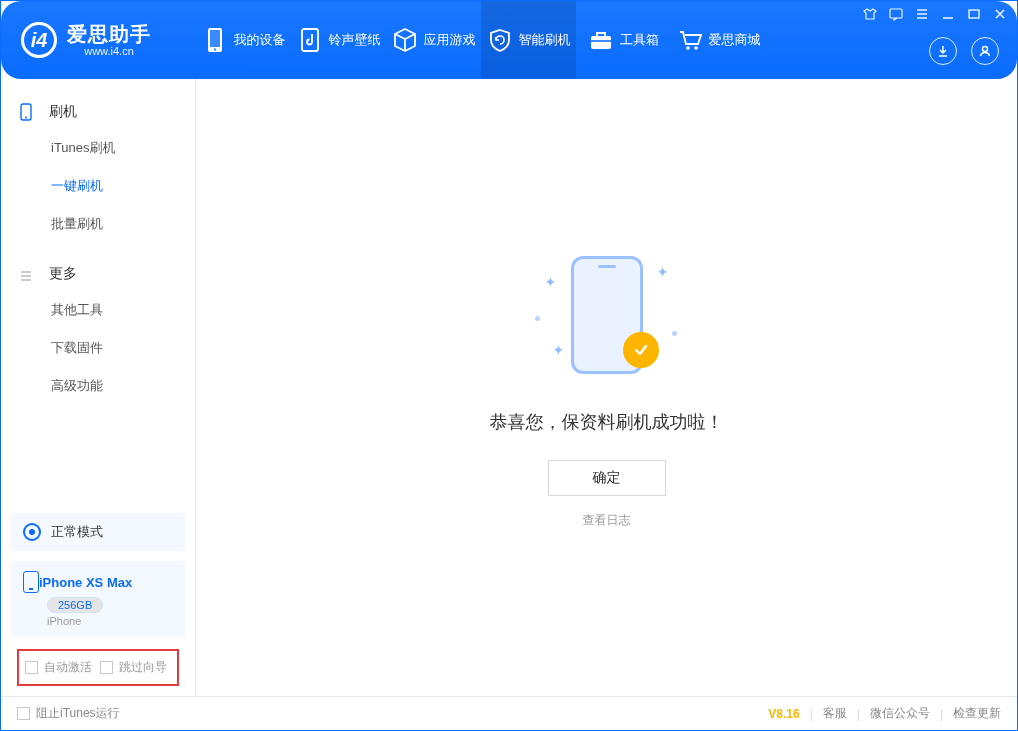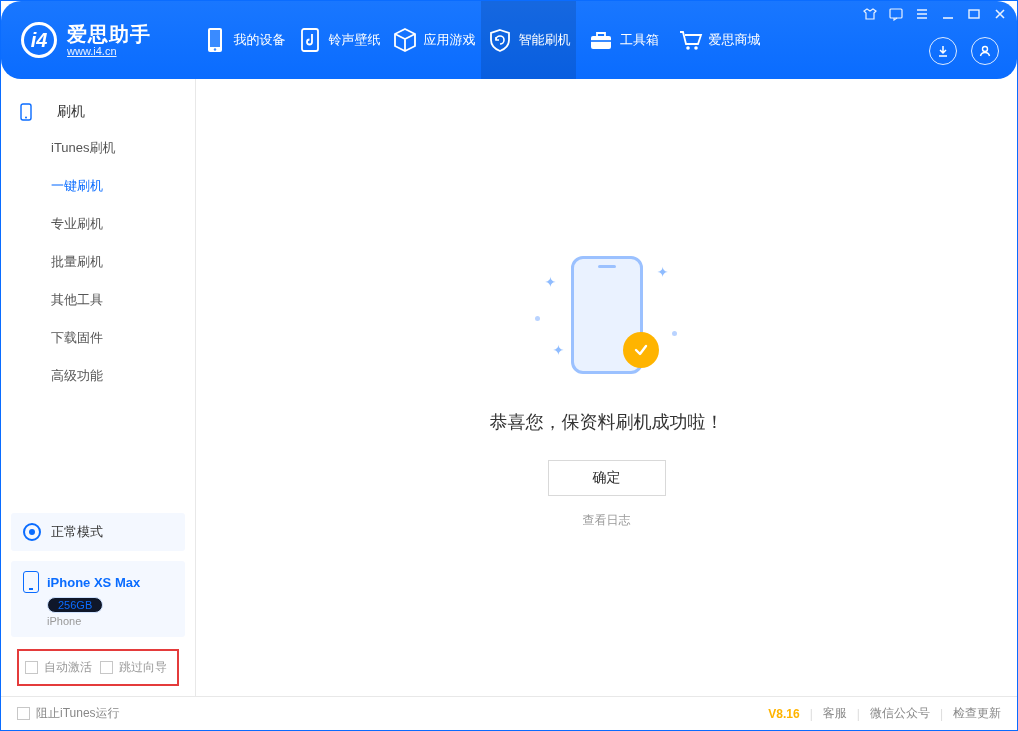--- a/index.html
+++ b/index.html
@@ -1,46 +1,46 @@
 <!DOCTYPE html>
 <html><head>
 <meta charset="utf-8">
 <style>
 * { margin: 0; padding: 0; box-sizing: border-box; font-family: "Microsoft YaHei", Arial, sans-serif; }
 body { background: #f0f0f0; display: flex; justify-content: center; align-items: center; min-height: 100vh; }
 .window { width: 1018px; height: 731px; background: #fff; border: 1px solid #0a6cff; display: flex; flex-direction: column; position: relative; }
 .titlebar { height: 78px; background: linear-gradient(to bottom, #1977ff, #0a6cff); display: flex; align-items: center; color: #fff; position: relative; border-radius: 20px; }
 .logo-block { display: flex; align-items: center; padding: 0 20px 0 20px; min-width: 195px; }
 .logo-circle { width: 36px; height: 36px; border: 3px solid #fff; border-radius: 50%; display: flex; align-items: center; justify-content: center; font-weight: bold; font-size: 20px; margin-right: 10px; font-style: italic; }
-.logo-text { display: flex; flex-direction: column; line-height: 1.1; }
+.logo-text { display: flex; flex-direction: column; line-height: 1.1; align-items: center; }
 .logo-title { font-size: 20px; font-weight: bold; letter-spacing: 1px; }
-.logo-sub { font-size: 11px; opacity: 0.9; text-decoration: underline; }
+.logo-sub { font-size: 11px; opacity: 0.9; }
 .nav-tabs { display: flex; height: 100%; }
 .nav-tab { width: 95px; display: flex; align-items: center; justify-content: center; cursor: pointer; font-size: 13px; gap: 6px; position: relative; }
 .nav-tab.active { background: rgba(0,0,0,0.12); }
 .nav-icon { width: 26px; height: 26px; display: flex; align-items: center; justify-content: center; }
 .win-controls-top { position: absolute; top: 6px; right: 10px; display: flex; gap: 12px; font-size: 13px; opacity: 0.9; }
 .win-controls-top span { cursor: pointer; }
 .win-controls-bottom { position: absolute; bottom: 14px; right: 18px; display: flex; gap: 14px; }
 .win-controls-bottom .circ { width: 28px; height: 28px; border: 1.5px solid rgba(255,255,255,0.85); border-radius: 50%; display: flex; align-items: center; justify-content: center; cursor: pointer; }
 .body { flex: 1; display: flex; overflow: hidden; }
 .sidebar { width: 195px; border-right: 1px solid #e8e8e8; display: flex; flex-direction: column; }
 .side-scroll { flex: 1; padding-top: 16px; }
-.side-group-head { display: flex; align-items: flex-end; padding: 8px 18px; font-size: 14px; color: #333; gap: 24px; }
+.side-group-head { display: flex; align-items: flex-end; padding: 8px 18px; font-size: 14px; color: #333; gap: 16px; }
 .side-item { padding: 10px 18px 10px 50px; font-size: 13px; color: #555; cursor: pointer; }
 .side-item.active { color: #0a6cff; }
 .side-bottom { padding: 0 10px; }
 .mode-card { background: #f4f8ff; border-radius: 3px; padding: 10px 12px; display: flex; align-items: center; gap: 10px; font-size: 13px; color: #333; margin-bottom: 10px; }
 .mode-dot { width: 18px; height: 18px; border: 2px solid #0a6cff; border-radius: 50%; display:flex; align-items:center; justify-content:center; position: relative; }
 .mode-dot::after { content:""; width:6px; height:6px; background:#0a6cff; border-radius:50%; }
 .device-card { background: #f4f8ff; border-radius: 3px; padding: 10px 12px; font-size: 13px; }
-.device-top { display:flex; align-items:center; gap:8px; color:#0a6cff; font-weight:bold; margin-bottom: 4px;}
+.device-top { display:flex; align-items:center; color:#0a6cff; font-weight:bold; margin-bottom: 4px;}
 .device-phone-icon { width:16px; height:22px; border:1.5px solid #0a6cff; border-radius:3px; position:relative; }
 .device-phone-icon::after{content:""; position:absolute; bottom:2px; left:50%; transform:translateX(-50%); width:4px; height:2px; background:#0a6cff;}
-.badge { display:inline-block; background:#0f172a; color:#0a6cff; border:1px solid #cfe2ff; border-radius:10px; padding:1px 10px; font-size:11px; margin-left: 24px; margin-bottom: 2px;}
+.badge { display:inline-block; background:#e5e5e5; color:#0a6cff; border:1px solid #cfe2ff; border-radius:10px; padding:1px 10px; font-size:11px; margin-left: 24px; margin-bottom: 2px;}
 .device-sub { color:#999; font-size:11px; margin-left: 24px; }
 .highlight-box { border: 2px solid #e43b3b; margin: 12px 6px 10px 6px; padding: 8px 6px; display: flex; gap: 8px; align-items:center; }
 .chk { display:flex; align-items:center; gap:6px; font-size:12px; color:#999; cursor:pointer; }
 .chk-box { width:13px; height:13px; border:1px solid #c7c7c7; background:#fff; }
 .main { flex:1; position:relative; display:flex; flex-direction:column; align-items:center; justify-content:center; }
 .ill { position:relative; width:160px; height:140px; margin-bottom: 24px; }
 .phone { position:absolute; left:50%; top:10px; transform:translateX(-50%); width:72px; height:118px; border:3px solid #9bc1ff; border-radius:12px; background:#eaf2ff; }
 .phone::before{content:""; position:absolute; top:6px; left:50%; transform:translateX(-50%); width:18px; height:3px; background:#9bc1ff; border-radius:2px;}
 .check-badge { position:absolute; right:28px; bottom:18px; width:36px; height:36px; background:#ffb400; border-radius:50%; display:flex; align-items:center; justify-content:center; }
 .sparkle { position:absolute; color:#8fbcff; font-size:14px; }
@@ -186,23 +186,30 @@
           <span>
               <svg width="14" height="18" viewBox="0 0 14 18">
                 <rect x="2" y="1" width="10" height="16" rx="2" fill="none" stroke="#0a6cff" stroke-width="1.4"></rect>
                 <circle cx="7" cy="14.5" r="1" fill="#0a6cff"></circle>
               </svg>
             </span>
           <span>刷机</span>
         </div>
         <div class="side-item">iTunes刷机</div>
         <div class="side-item active">一键刷机</div>
-        <div class="side-item">专业刷机</div>
         <div class="side-item">批量刷机</div>
 
+        <div class="side-group-head" style="margin-top:14px;">
+          <span>
+              <svg width="14" height="14" viewBox="0 0 14 14">
+                <path d="M2 3 L12 3 M2 7 L12 7 M2 11 L12 11" stroke="#bbb" stroke-width="1.6"></path>
+              </svg>
+            </span>
+          <span>更多</span>
+        </div>
         <div class="side-item">其他工具</div>
         <div class="side-item">下载固件</div>
         <div class="side-item">高级功能</div>
       </div>
 
       <div class="side-bottom">
         <div class="mode-card">
           <span class="mode-dot"></span>
           <span>正常模式</span>
         </div>

